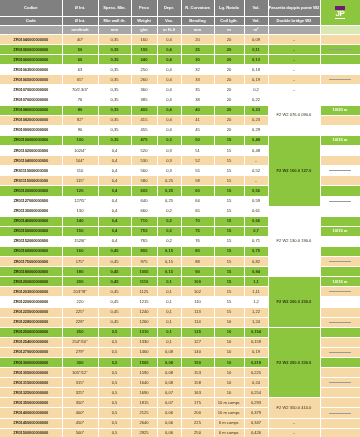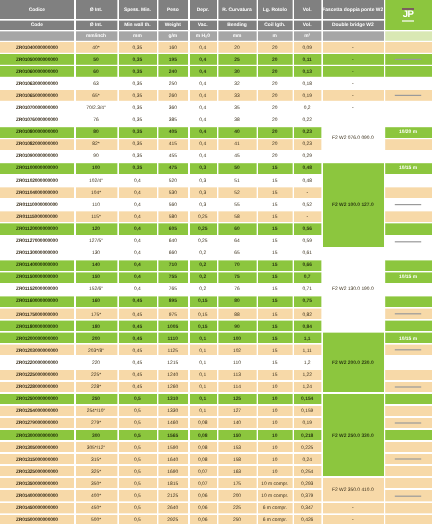--- a/index.html
+++ b/index.html
@@ -34,21 +34,21 @@
     height:8px;font-size:4.2px;border-bottom:0.5px solid #ffffff;
   }
   .hdr .two{line-height:1.25;white-space:normal;}
 
   
   .logo-cell{background:#8cc63e !important;vertical-align:middle;}
   .logo-cell2{background:#d9e8b4 !important;}
   .jp{
     display:inline-block;color:#ffffff;font-weight:bold;
     font-size:8px;letter-spacing:-0.5px;
-    border-top:1px solid #701a75;border-bottom:1px solid #ffffff;
+    border-top:4px solid #701a75;border-bottom:1px solid #ffffff;
     padding:0 1px;line-height:1.1;
   }
 
   
   tr.r td{height:9.1px;color:#3a2f1b;border-bottom:0.5px solid #ffffff;}
   tr.green td{background:#8cc63e;color:#2d3b12;font-weight:bold;}
   tr.tan   td{background:#f7d9a8;}
   tr.white td{background:#ffffff;}
 
   td.code{

